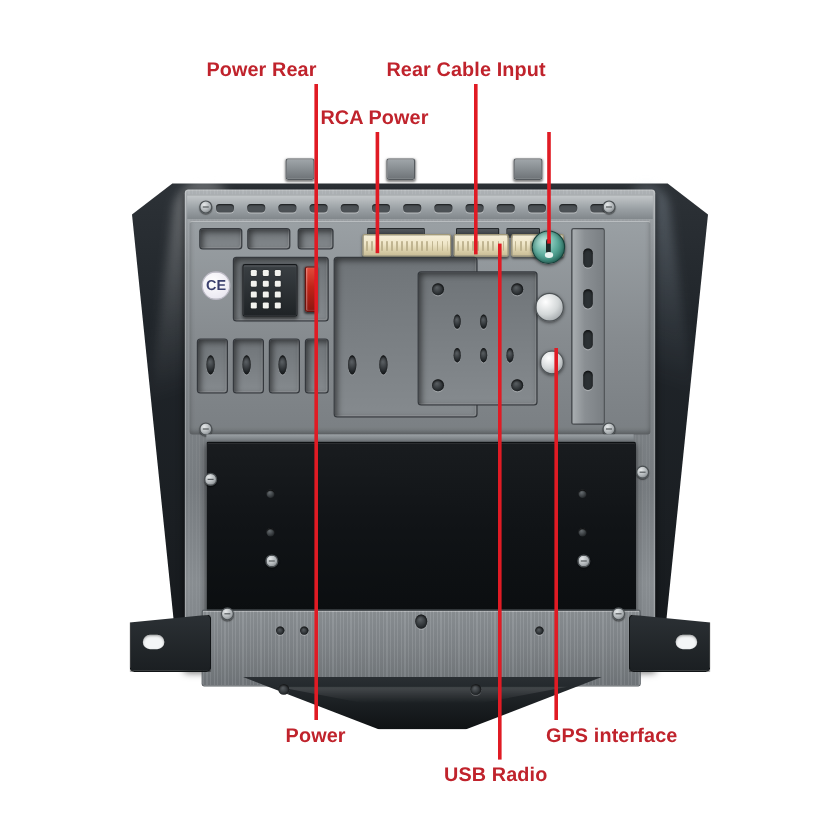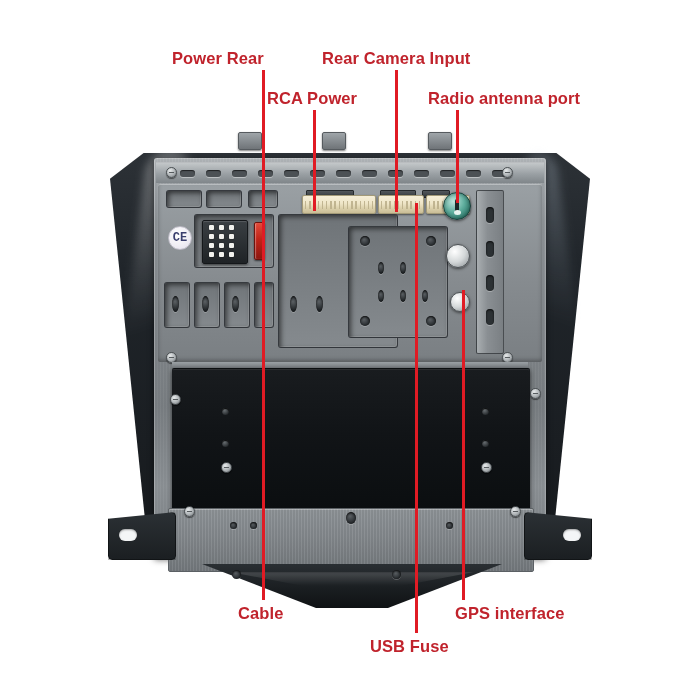--- a/index.html
+++ b/index.html
@@ -121,21 +121,21 @@
   .rail{position:absolute;width:26px;
      background:linear-gradient(90deg,#a9aeb1,#8a8f93 40%,#7a7f83);
      border:1px solid rgba(50,54,58,.8);border-radius:2px;}
   .rail .rslot{position:absolute;left:9px;width:8px;height:16px;border-radius:4px;
      background:#2c3134;box-shadow:inset 0 1px 2px rgba(0,0,0,.8),0 1px 0 rgba(255,255,255,.28);}
 
   
   .ce{position:absolute;width:22px;height:22px;border-radius:50%;
      background:radial-gradient(circle at 40% 35%,#ffffff,#eceaf2 70%,#d8d6e0);
      border:1px solid #bdbbc6;display:flex;align-items:center;justify-content:center;
-     color:#3a3f6e;font-size:12px;font-weight:700;font-family:Liberation Mono, monospace;}
+     color:#3a3f6e;font-size:12px;font-weight:700;font-family:Liberation Sans, sans-serif;}
 
   
   .blackbox{position:absolute;left:62px;top:228px;width:356px;height:142px;
      background:linear-gradient(180deg,#191c1f 0%,#111417 45%,#0b0e10 100%);
      border:1px solid #05070800;border-radius:2px;
      box-shadow:inset 0 1px 0 rgba(255,255,255,.08),0 2px 5px rgba(0,0,0,.6);}
   .blackbox-edge{position:absolute;left:62px;top:222px;width:356px;height:8px;
      background:linear-gradient(180deg,#9aa0a4,#6b7074);}
   .bb-dot{position:absolute;width:7px;height:7px;border-radius:50%;
      background:radial-gradient(circle at 35% 30%,#6b7175,#2a2e31 70%,#15181a);
@@ -311,19 +311,18 @@
   <div class="leader" id="ld0" style="left: 262px; top: 70px; height: 167px; background: rgb(224, 27, 36);"></div>
   <div class="leader" id="ld1" style="left: 313px; top: 110px; height: 101px; background: rgb(224, 27, 36);"></div>
   <div class="leader" id="ld2" style="left: 395px; top: 70px; height: 142px; background: rgb(224, 27, 36);"></div>
   <div class="leader" id="ld3" style="left: 456px; top: 110px; height: 93px; background: rgb(224, 27, 36);"></div>
   <div class="leader" id="ld4" style="left: 262px; top: 233px; height: 367px; background: rgb(224, 27, 36);"></div>
   <div class="leader" id="ld5" style="left: 415px; top: 203px; height: 430px; background: rgb(224, 27, 36);"></div>
   <div class="leader" id="ld6" style="left: 462px; top: 290px; height: 310px; background: rgb(224, 27, 36);"></div>
 
   <div class="label" id="lb0" style="left: 172px; top: 50px; color: rgb(192, 35, 44);">Power Rear</div>
   <div class="label" id="lb1" style="left: 267px; top: 90px; color: rgb(192, 35, 44);">RCA Power</div>
-  <div class="label" id="lb2" style="left: 322px; top: 50px; color: rgb(192, 35, 44);">Rear Camera Input</div>
-  <div class="label" id="lb3" style="left: 428px; top: 90px; color: rgb(192, 35, 44);">Radio antenna port</div>
-  <div class="label" id="lb4" style="left: 238px; top: 605px; color: rgb(192, 35, 44);">Cable</div>
-  <div class="label" id="lb5" style="left: 370px; top: 638px; color: rgb(192, 35, 44);">USB Fuse</div>
+  <div class="label" id="lb2" style="left: 322px; top: 50px; color: rgb(192, 35, 44);">Rear Cable Input</div>
+  <div class="label" id="lb4" style="left: 238px; top: 605px; color: rgb(192, 35, 44);">Power</div>
+  <div class="label" id="lb5" style="left: 370px; top: 638px; color: rgb(192, 35, 44);">USB Radio</div>
   <div class="label" id="lb6" style="left: 455px; top: 605px; color: rgb(192, 35, 44);">GPS interface</div>
 
 </div>
 
 </body></html>

